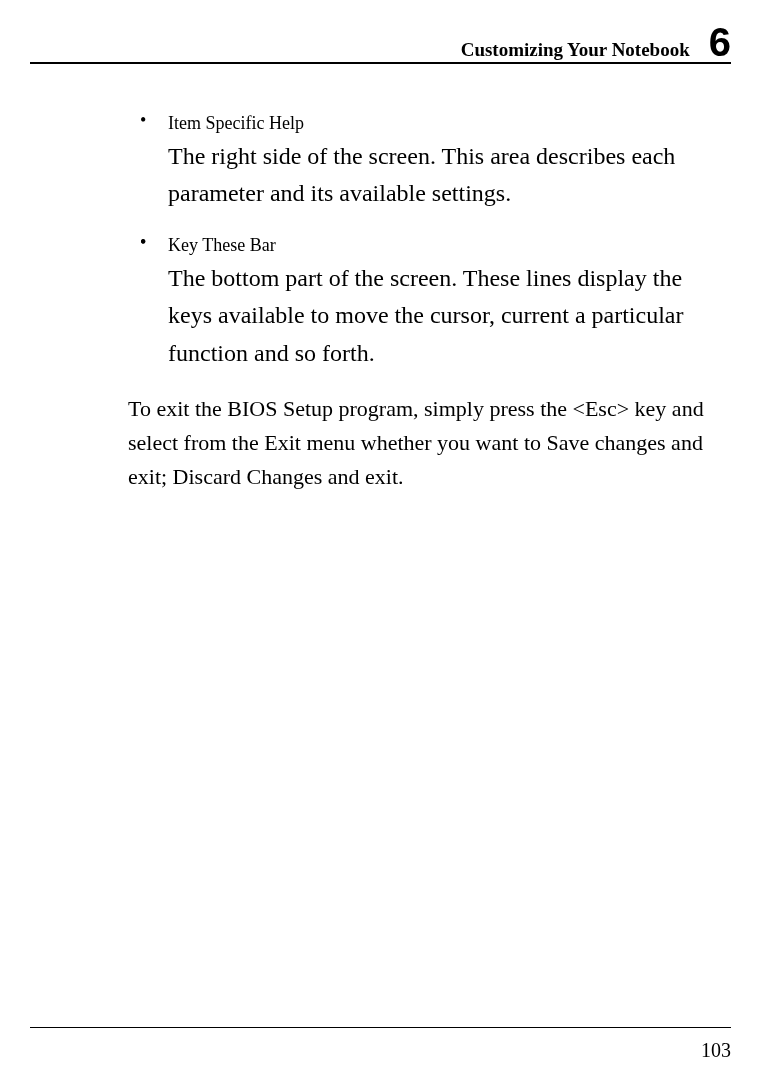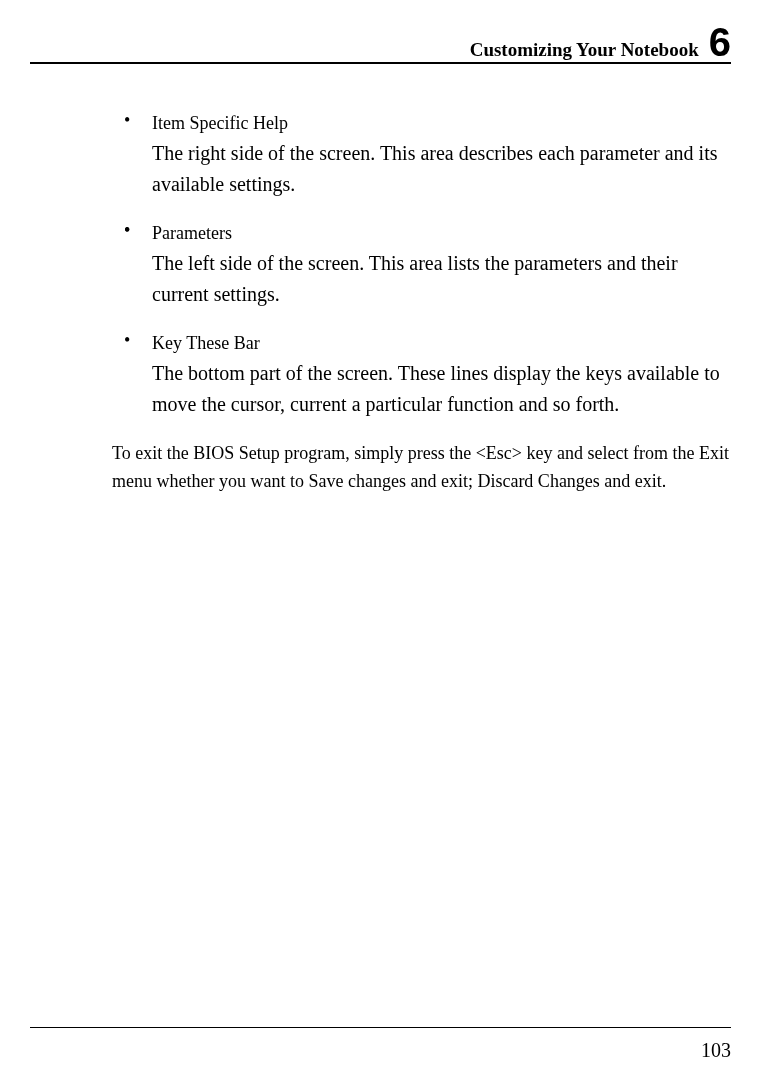--- a/index.html
+++ b/index.html
@@ -16,21 +16,21 @@
       position: relative;
     }
     .header {
       position: absolute;
       top: 22px;
       right: 30px;
       left: 30px;
       display: flex;
       justify-content: flex-end;
       align-items: baseline;
-      gap: 10px;
+      gap: 19px;
     }
     .header-title {
       font-size: 19px;
       font-weight: bold;
     }
     .header-number {
       font-size: 40px;
       font-weight: bold;
       line-height: 1;
       font-family: Arial, sans-serif;
@@ -39,21 +39,21 @@
       position: absolute;
       top: 62px;
       left: 30px;
       right: 30px;
       height: 2px;
       background: #000;
     }
     .content {
       position: absolute;
       top: 110px;
-      left: 112px;
+      left: 128px;
       right: 30px;
     }
     .bullet-list {
       list-style: none;
     }
     .bullet-item {
       position: relative;
       padding-left: 40px;
       margin-bottom: 20px;
     }
@@ -62,25 +62,25 @@
       position: absolute;
       left: 12px;
       top: 0;
       font-size: 18px;
     }
     .item-title {
       font-size: 18px;
       line-height: 1.55;
     }
     .item-desc {
-      font-size: 20px;
+      font-size: 24px;
       line-height: 1.55;
     }
     .closing {
-      font-size: 18px;
+      font-size: 22px;
       line-height: 1.55;
       margin-top: 8px;
     }
     .footer-rule {
       position: absolute;
       bottom: 50px;
       left: 30px;
       right: 30px;
       height: 1px;
       background: #000;
@@ -103,24 +103,20 @@
 
 <div class="content">
   <ul class="bullet-list">
     <li class="bullet-item">
       <div class="item-title">Item Specific Help</div>
       <div class="item-desc">The right side of the screen. This area describes each parameter and its available settings.</div>
     </li>
     <li class="bullet-item">
     </li>
     <li class="bullet-item">
-      <div class="item-title">Parameters</div>
-      <div class="item-desc">The left side of the screen. This area lists the parameters and their current settings.</div>
-    </li>
-    <li class="bullet-item">
       <div class="item-title">Key These Bar</div>
       <div class="item-desc">The bottom part of the screen. These lines display the keys available to move the cursor, current a particular function and so forth.</div>
     </li>
   </ul>
   <p class="closing">To exit the BIOS Setup program, simply press the &lt;Esc&gt; key and select from the Exit menu whether you want to Save changes and exit; Discard Changes and exit.</p>
 </div>
 
 <div class="footer-rule"></div>
 <div class="page-number">103</div>
 

